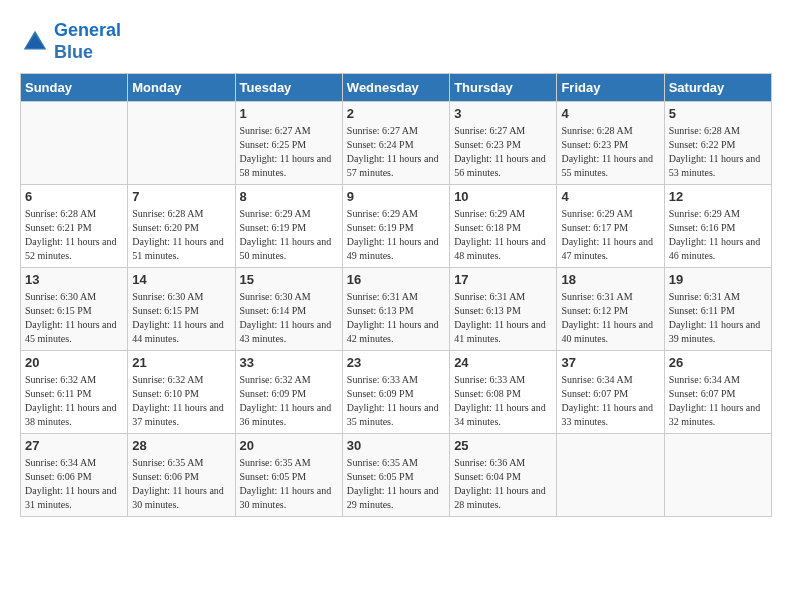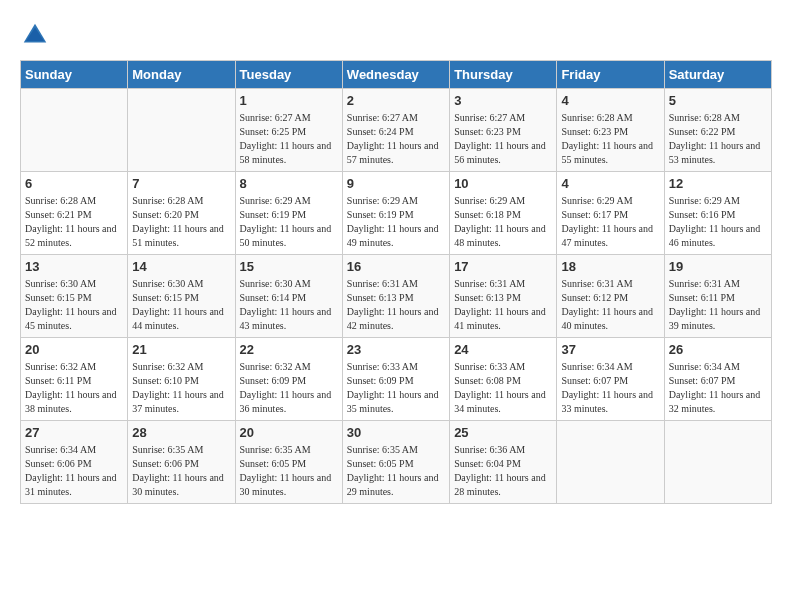--- a/index.html
+++ b/index.html
@@ -92,20 +92,24 @@
   </style>
 </head>
 <body>
 
 <div class="header">
   <div class="logo">
     <svg class="logo-icon" viewBox="0 0 40 40" width="40" height="40">
       <polygon points="20,5 35,30 5,30" fill="#2e75b6"></polygon>
       <polygon points="20,10 32,28 8,28" fill="#1a5fa8"></polygon>
     </svg>
+    <div class="logo-text">
+      <span>General</span><br>
+      <span style="color:#2e75b6">Blue</span>
+    </div>
   </div>
   <div class="title-block">
     <div class="month-title"></div>
     <div class="subtitle"></div>
   </div>
 </div>
 
 <table>
   <thead>
     <tr>
@@ -248,21 +252,21 @@
 Sunset: 6:11 PM
 Daylight: 11 hours and 38 minutes.</div>
         </td>
         <td>
           <div class="day-num">21</div>
           <div class="day-info" style="white-space: pre-line;">Sunrise: 6:32 AM
 Sunset: 6:10 PM
 Daylight: 11 hours and 37 minutes.</div>
         </td>
         <td>
-          <div class="day-num">22</div>
+          <div class="day-num">33</div>
           <div class="day-info" style="white-space: pre-line;">Sunrise: 6:32 AM
 Sunset: 6:09 PM
 Daylight: 11 hours and 36 minutes.</div>
         </td>
         <td>
           <div class="day-num">23</div>
           <div class="day-info" style="white-space: pre-line;">Sunrise: 6:33 AM
 Sunset: 6:09 PM
 Daylight: 11 hours and 35 minutes.</div>
         </td>

